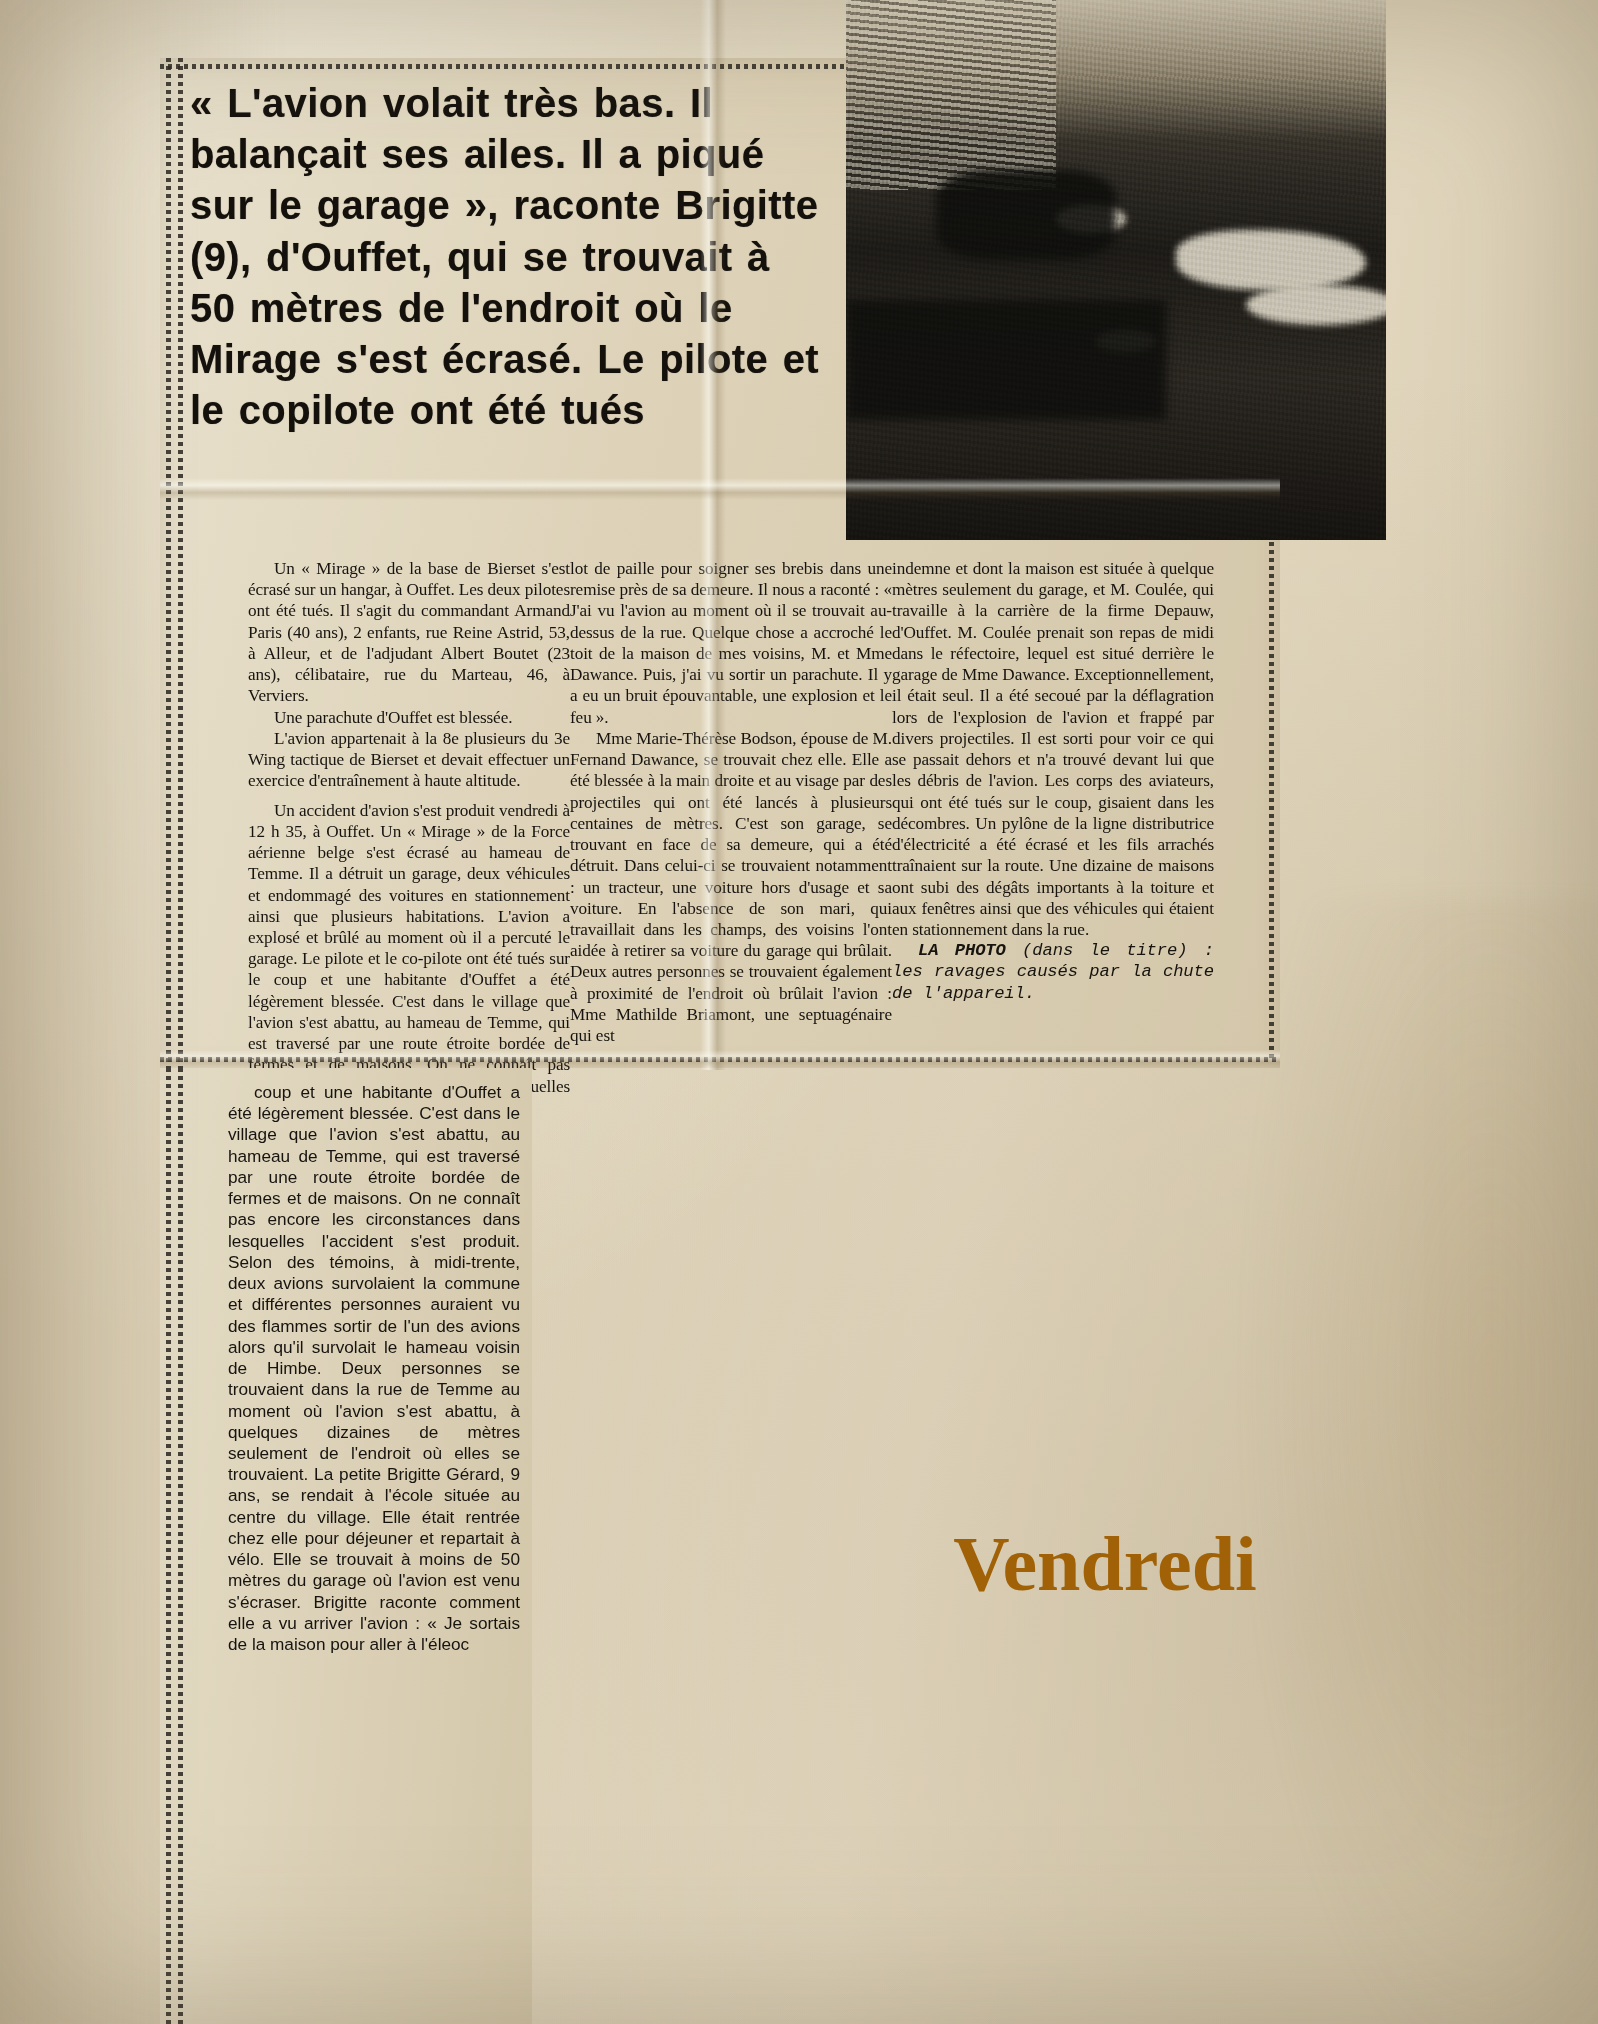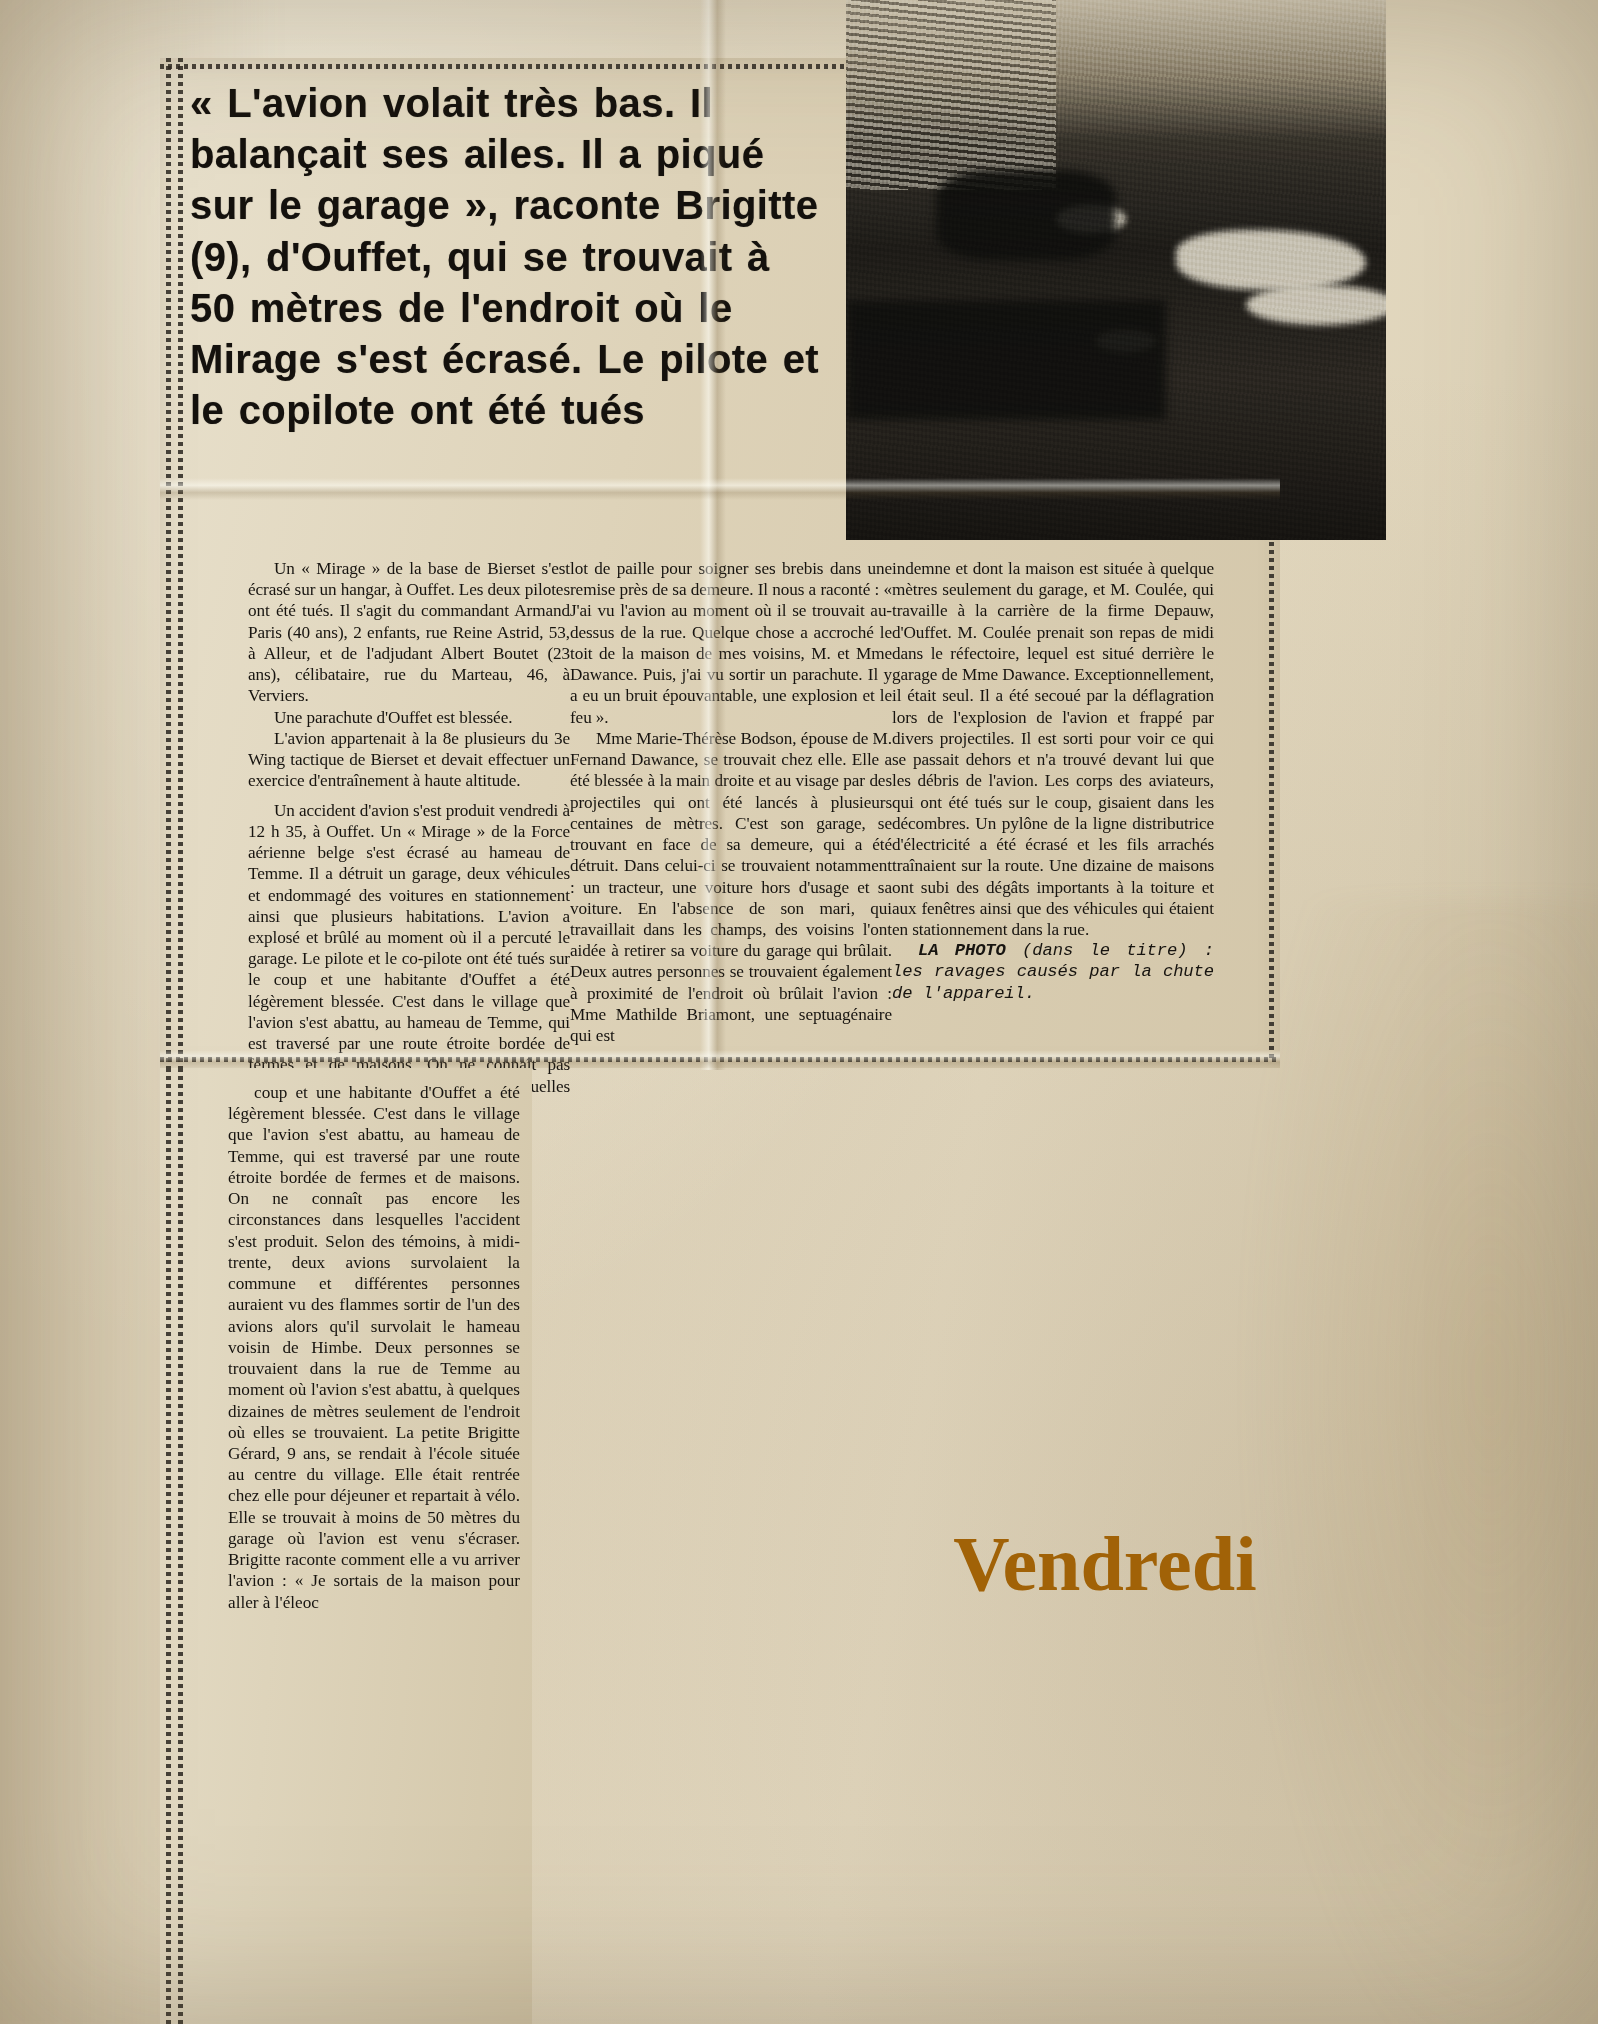--- a/index.html
+++ b/index.html
@@ -167,21 +167,21 @@
     font-family: Liberation Mono, monospace;
   }
   .photo-caption b { font-style: italic; }
 
   
   .lower-col {
     position: absolute;
     left: 68px;
     top: 14px;
     width: 292px;
-    font-family: Liberation Serif, serif;
+    font-family: Liberation Sans, sans-serif;
     font-size: 17.2px;
     line-height: 1.235;
     color: #171410;
     text-align: justify;
   }
   .lower-col p { margin: 0; text-indent: 26px; }
 
   
   .crease {
     position: absolute;

